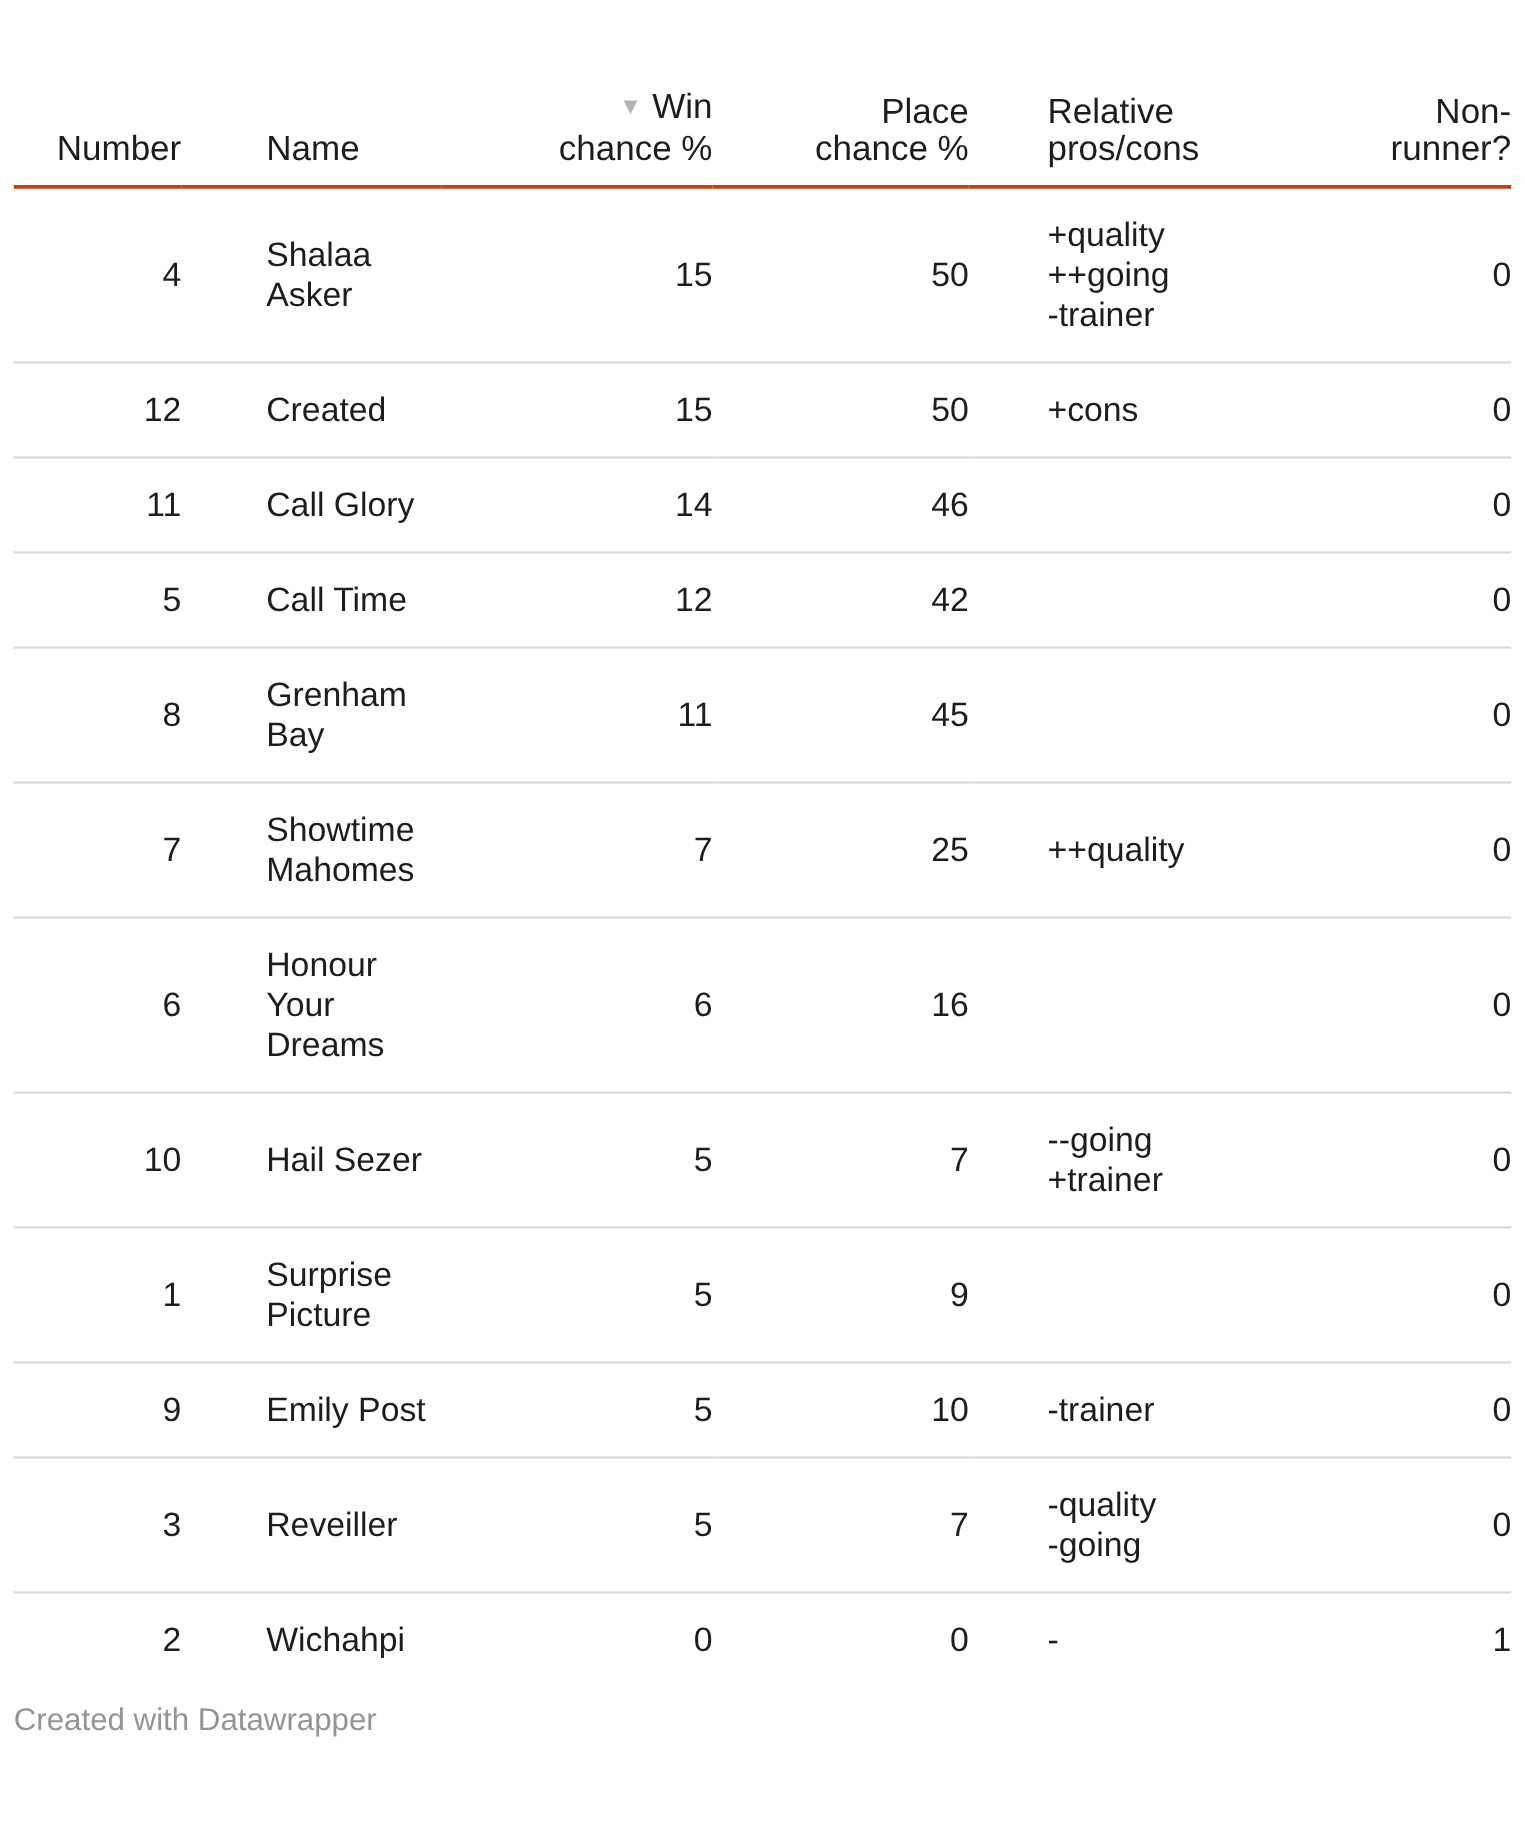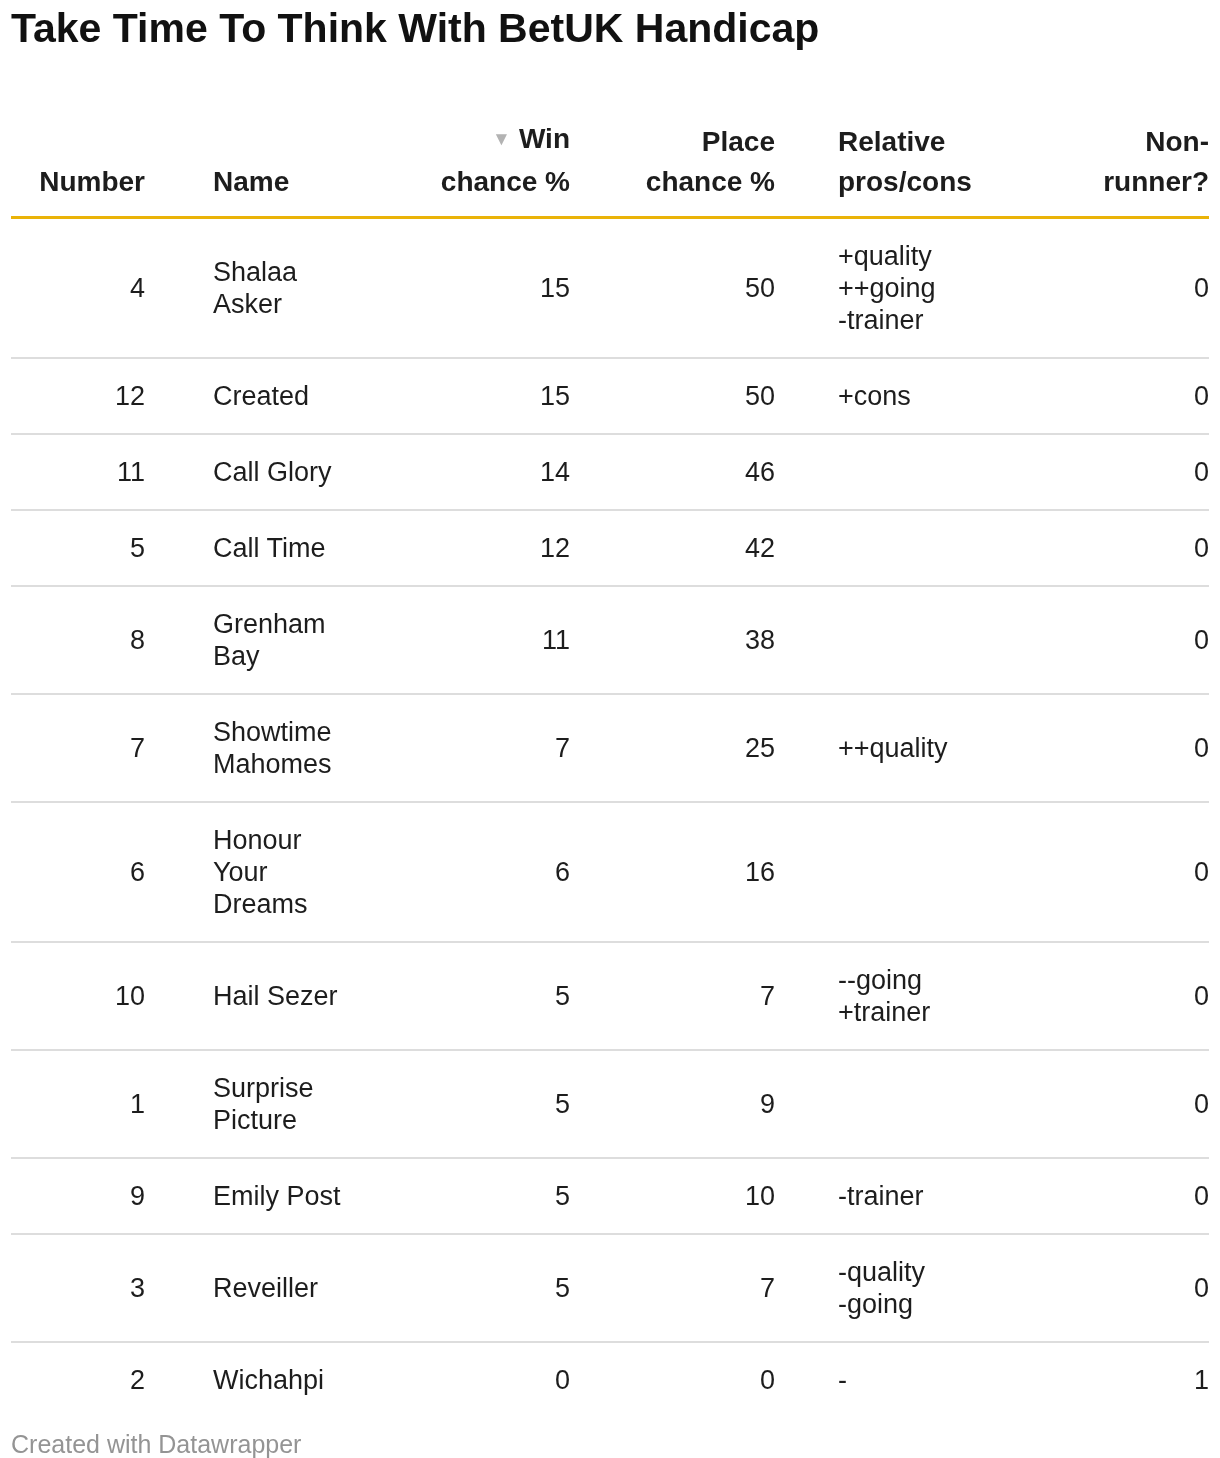--- a/index.html
+++ b/index.html
@@ -24,26 +24,26 @@
 
   table.dw-table {
     width: 1198px;
     table-layout: fixed;
     border-collapse: collapse;
     margin-top: 28px;
   }
 
   thead th {
     font-size: 28px;
-    line-height: 40px;
-    font-weight: 700;
+    line-height: 30px;
+    font-weight: 400;
     color: #1d1d1d;
     vertical-align: bottom;
     padding: 38px 0 14px 0;
-    border-bottom: 3px solid #eab308;
+    border-bottom: 3px solid #c2410c;
     white-space: pre-line;
   }
 
   tbody td {
     font-size: 27px;
     line-height: 32px;
     vertical-align: middle;
     padding: 21px 0;
     white-space: pre-line;
   }
@@ -73,21 +73,20 @@
     color: #949494;
     text-decoration: none;
     display: inline-block;
   }
 </style>
 </head>
 <body>
 
 <div class="container">
 
-  <h1 class="chart-title">Take Time To Think With BetUK Handicap</h1>
 
   <table class="dw-table">
     <colgroup>
       <col style="width:134px">
       <col style="width:208px">
       <col style="width:217px">
       <col style="width:205px">
       <col style="width:225px">
       <col style="width:209px">
     </colgroup>
@@ -137,21 +136,21 @@
         <td class="c-name">Call Time</td>
         <td class="c-win">12</td>
         <td class="c-place">42</td>
         <td class="c-pros"></td>
         <td class="c-non">0</td>
       </tr>
       <tr>
         <td class="c-num">8</td>
         <td class="c-name">Grenham Bay</td>
         <td class="c-win">11</td>
-        <td class="c-place">38</td>
+        <td class="c-place">45</td>
         <td class="c-pros"></td>
         <td class="c-non">0</td>
       </tr>
       <tr>
         <td class="c-num">7</td>
         <td class="c-name">Showtime Mahomes</td>
         <td class="c-win">7</td>
         <td class="c-place">25</td>
         <td class="c-pros">++quality</td>
         <td class="c-non">0</td>

